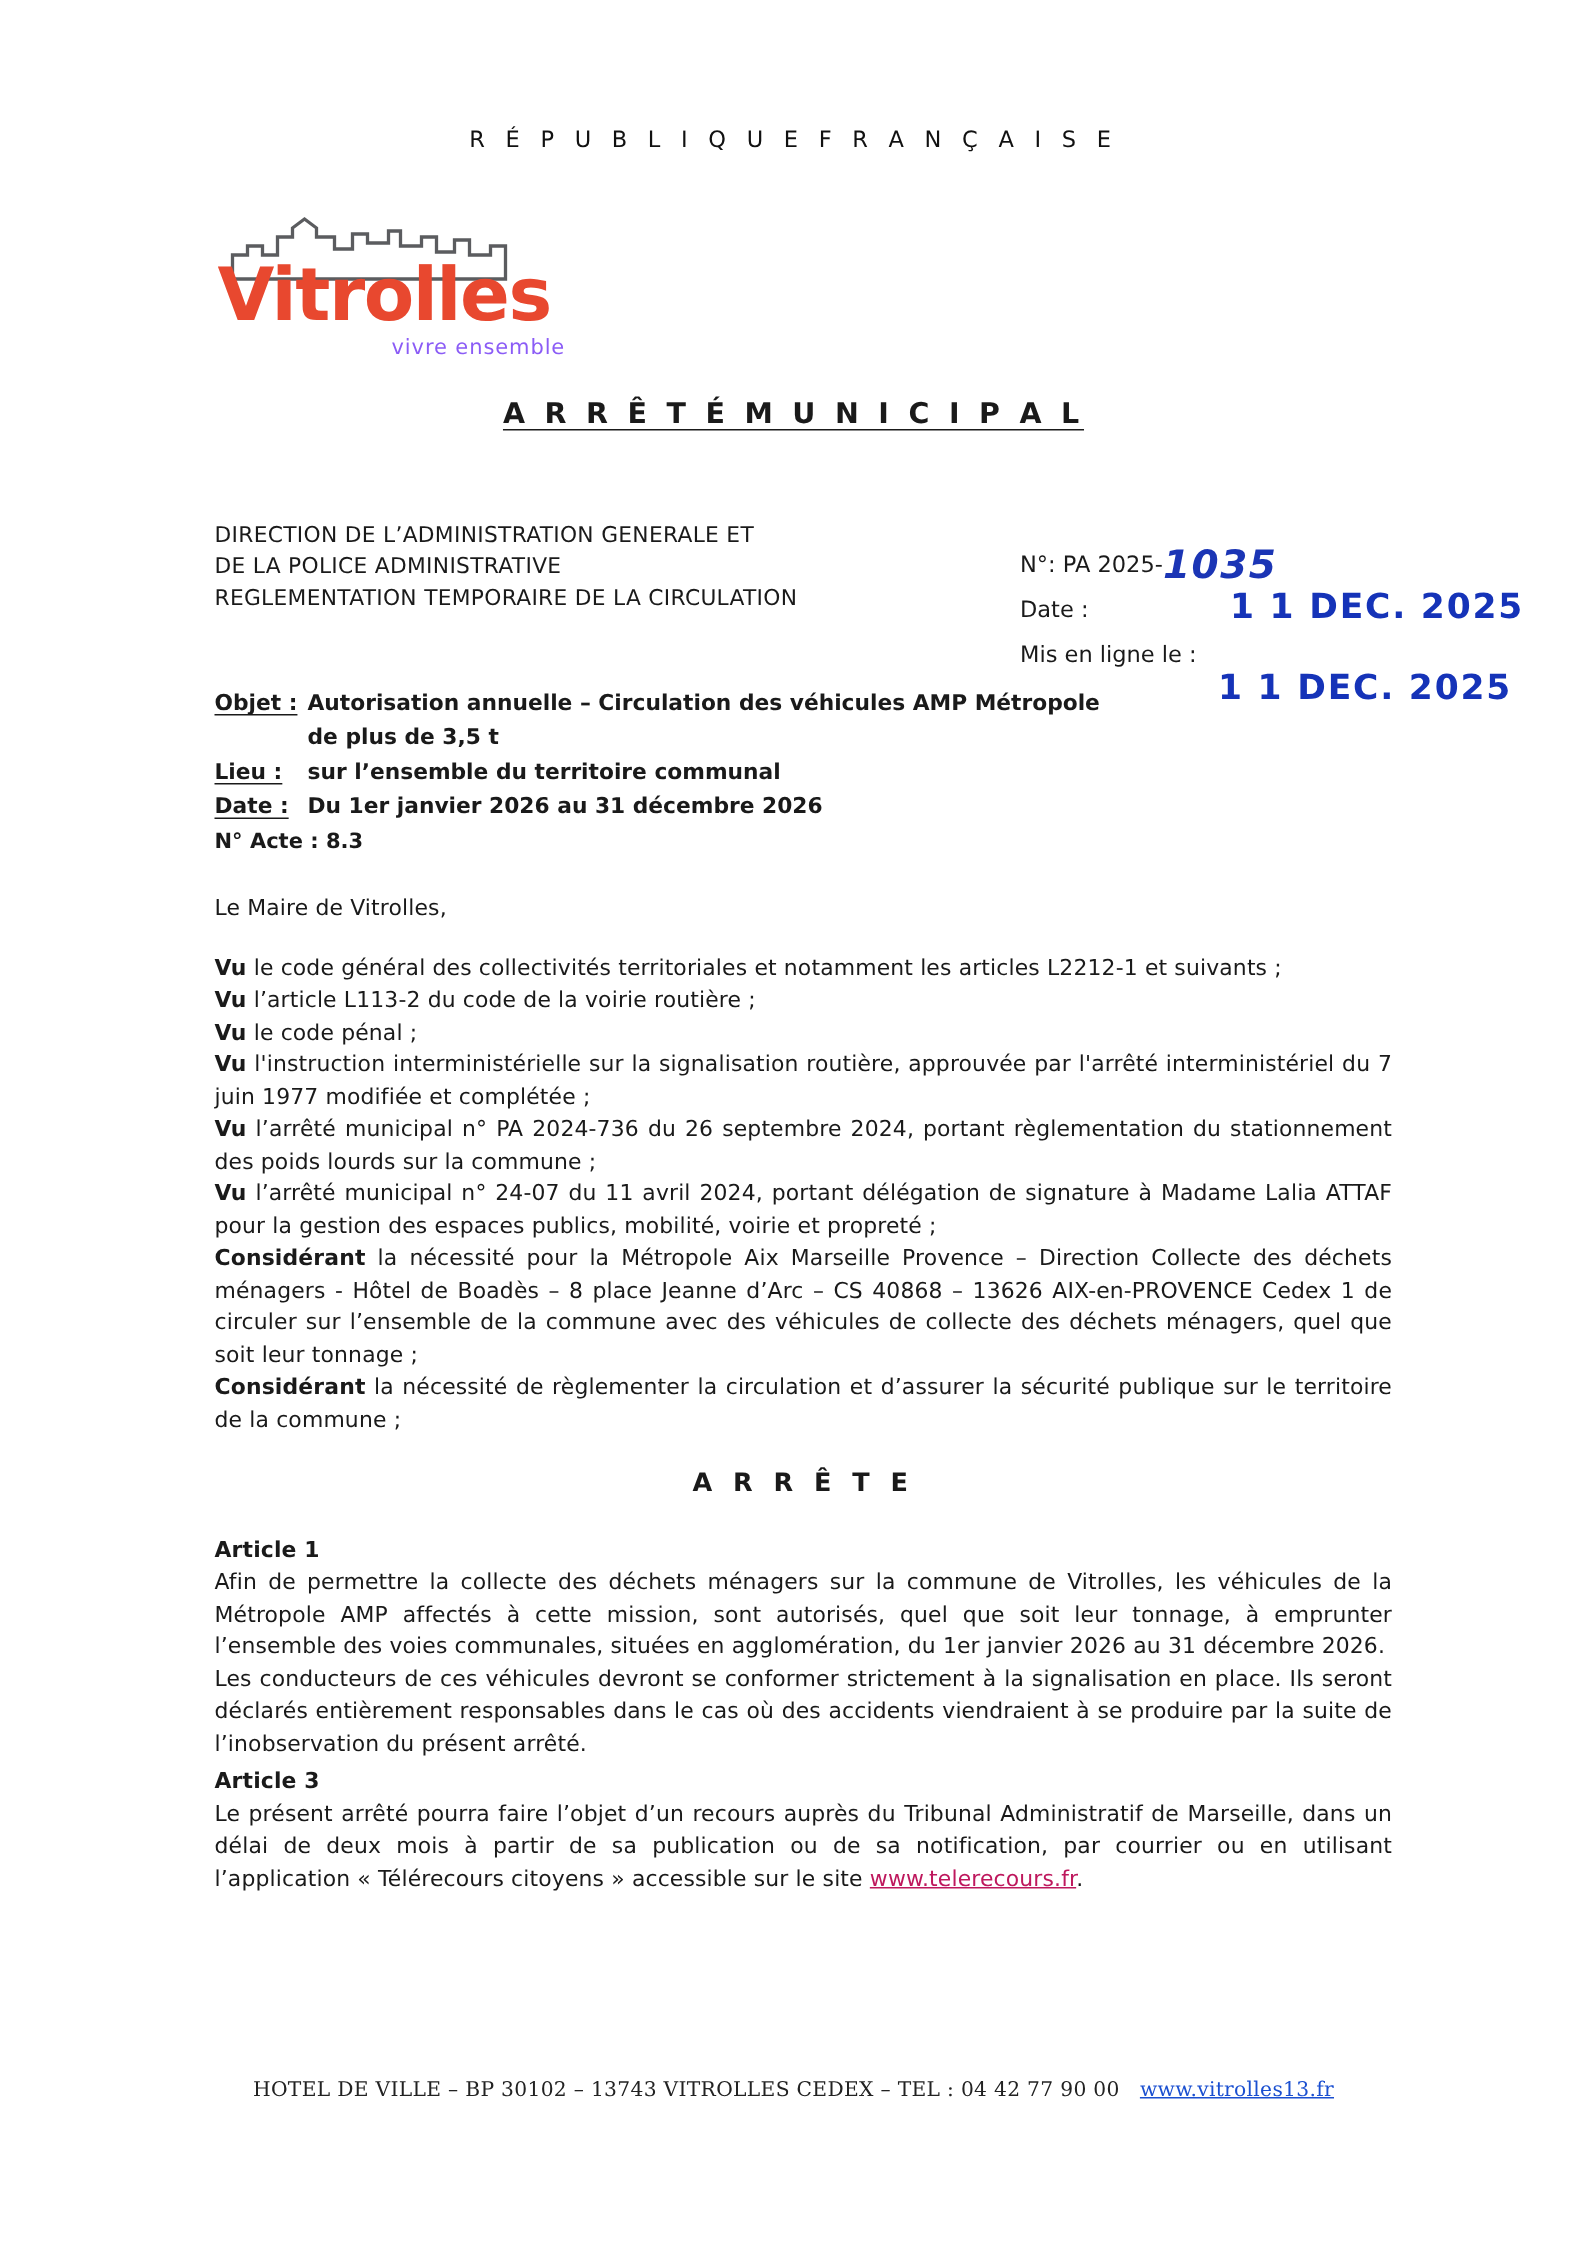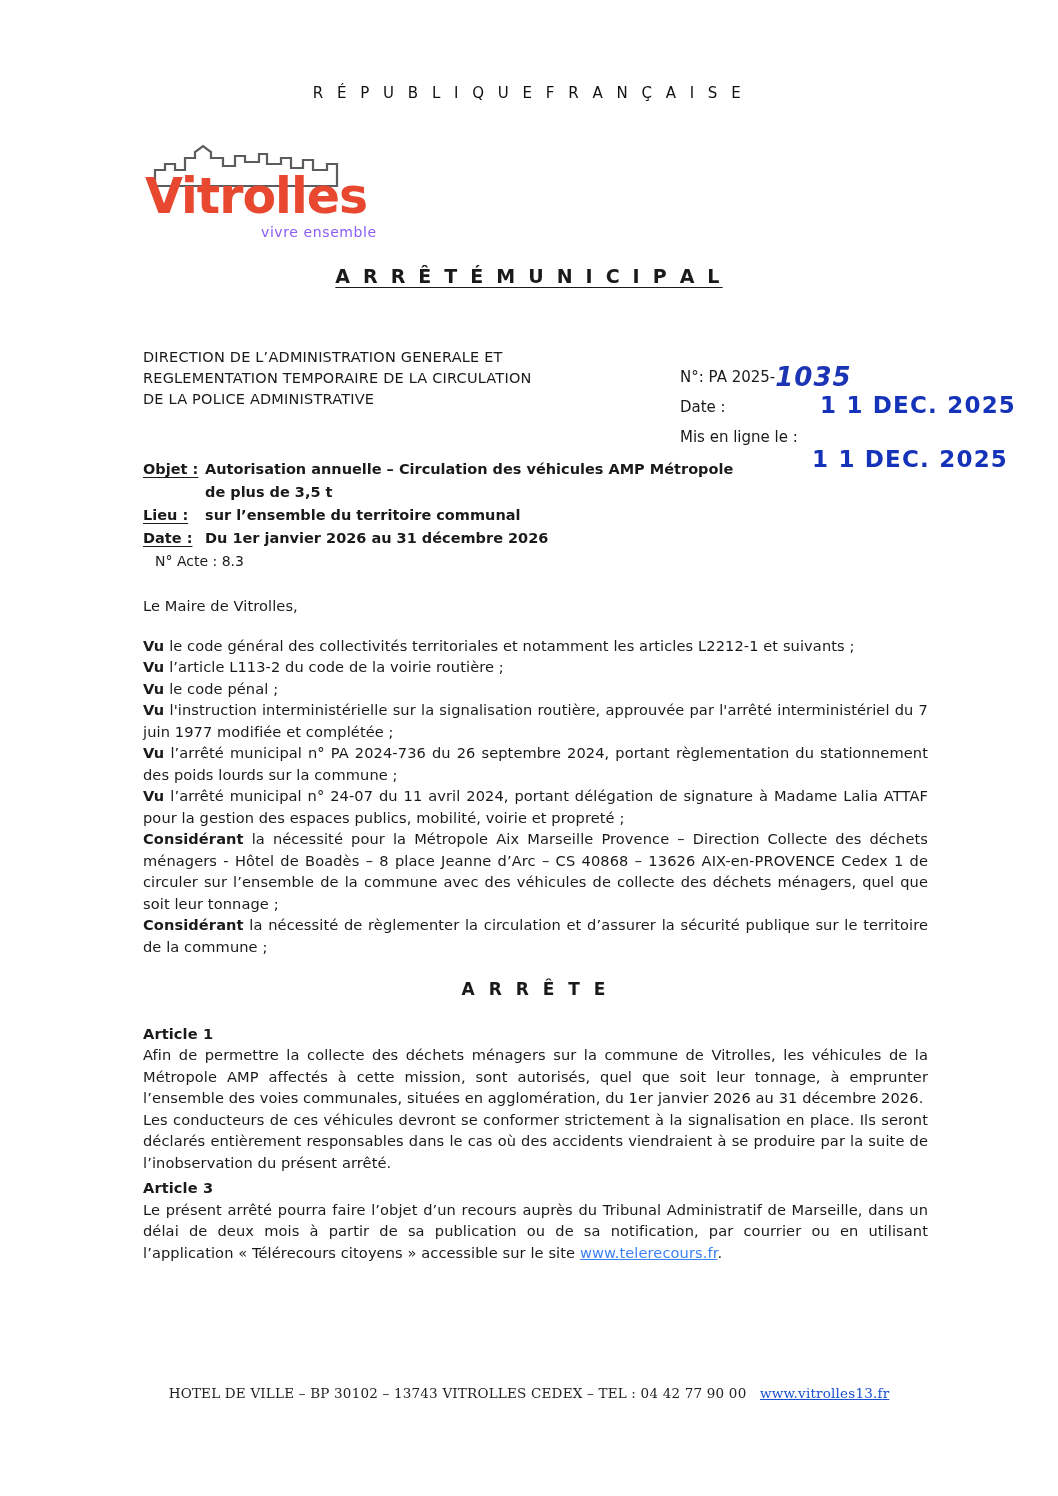--- a/index.html
+++ b/index.html
@@ -131,23 +131,22 @@
     display: inline-block;
     width: 62px;
     text-decoration: underline;
     text-underline-offset: 3px;
   }
   .objet .indent {
     display: inline-block;
     width: 62px;
   }
   .objet .nacte {
-    font-weight: normal;
+    font-weight: bold;
     font-size: 14px;
-    margin-left: 12px;
   }
 
   
   .body-text {
     position: absolute;
     top: 595px;
     left: 143px;
     width: 785px;
     font-size: 14.6px;
     line-height: 21.5px;
@@ -163,21 +162,21 @@
     font-size: 17px;
     letter-spacing: 4px;
     margin: 22px 0 22px 0;
   }
   .art-head {
     font-weight: bold;
     margin-top: 4px;
     text-align: left;
   }
   .art-body { margin-top: 2px; }
-  a.link { color: #3b82f6; text-decoration: underline; }
+  a.link { color: #be185d; text-decoration: underline; }
 
   
   .footer {
     position: absolute;
     top: 1385px;
     left: 0;
     width: 1058px;
     text-align: center;
     font-family: "DejaVu Serif", serif;
     font-size: 13.5px;
@@ -198,22 +197,22 @@
       <path d="M4 46 L4 30 L14 30 L14 24 L24 24 L24 30 L34 30 L34 18 L44 18 L44 12 L52 6 L60 12 L60 18 L72 18 L72 26 L84 26 L84 16 L94 16 L94 22 L108 22 L108 14 L116 14 L116 24 L130 24 L130 18 L140 18 L140 28 L152 28 L152 20 L162 20 L162 30 L176 30 L176 24 L186 24 L186 46 Z" fill="none" stroke="#5b5c5f" stroke-width="2.2"></path>
     </svg>
     <div class="logo-word">Vitrolles</div>
     <div class="logo-sub">vivre ensemble</div>
   </div>
 
   <div class="doc-title">A R R Ê T É   M U N I C I P A L</div>
 
   <div class="direction">
     <div>DIRECTION DE L’ADMINISTRATION GENERALE ET</div>
+    <div>DE LA POLICE ADMINISTRATIVE</div>
     <div>REGLEMENTATION TEMPORAIRE DE LA CIRCULATION</div>
-    <div>DE LA POLICE ADMINISTRATIVE</div>
   </div>
 
   <div class="refbox">
     <div class="line">
       <span>N°: PA 2025-</span><span class="handwrite">1035</span>
     </div>
     <div class="line">Date :</div>
     <div class="line">Mis en ligne le :</div>
   </div>
   <div class="stamp stamp1">1 1 DEC. 2025</div>

